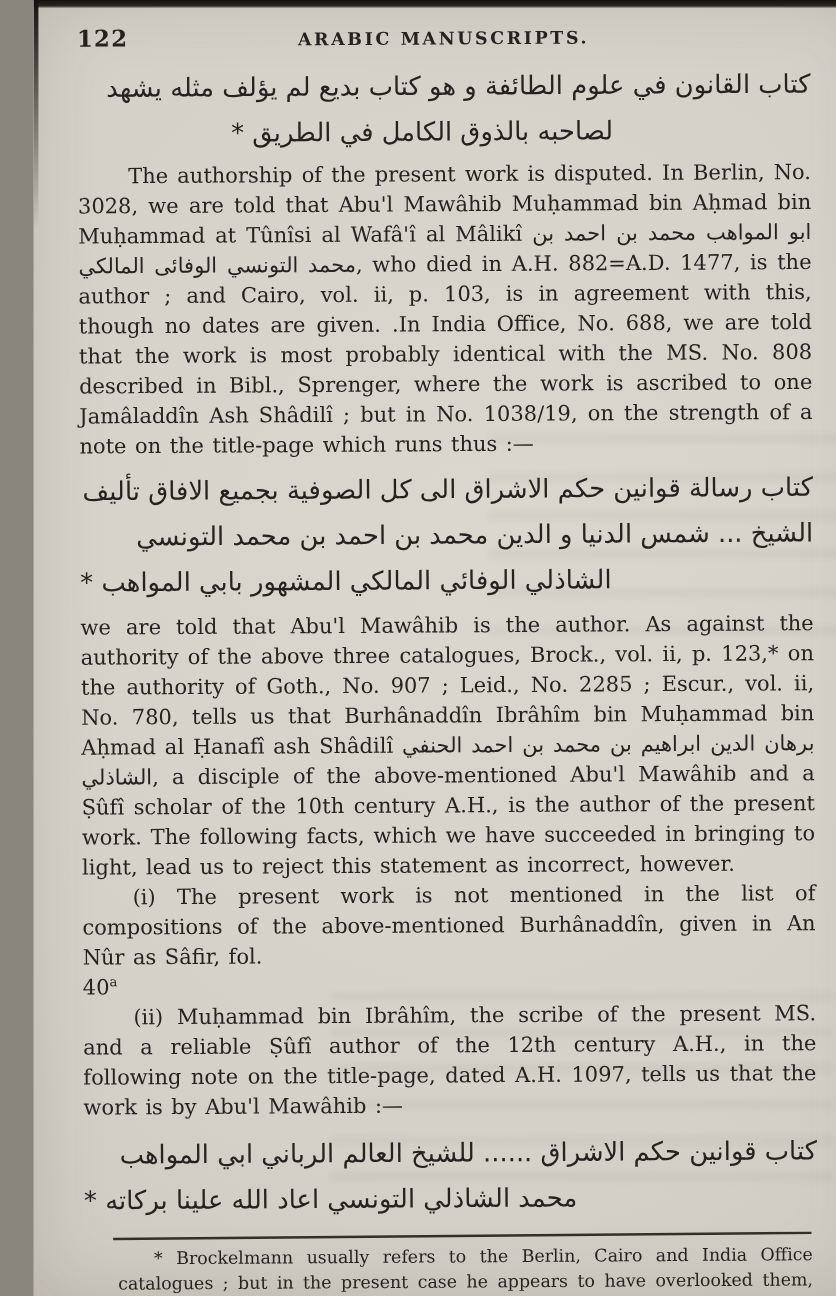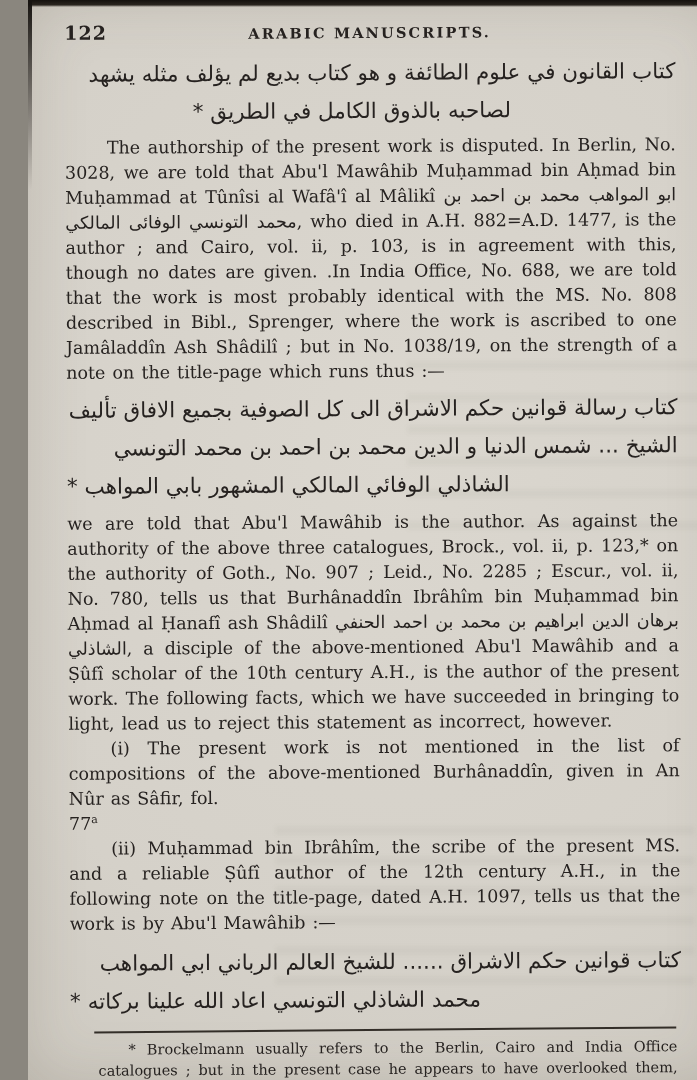--- a/index.html
+++ b/index.html
@@ -104,21 +104,21 @@
     <p class="body-p p1 indent">The authorship of the present work is disputed.  In Berlin, No. 3028, we are told that Abu'l Mawâhib Muḥammad bin Aḥmad bin Muḥammad at Tûnîsi al Wafâ'î al Mâlikî ابو المواهب محمد بن احمد بن محمد التونسي الوفائى المالكي, who died in A.H. 882=A.D. 1477, is the author ; and Cairo, vol. ii, p. 103, is in agreement with this, though no dates are given. .In India Office, No. 688, we are told that the work is most probably identical with the MS. No. 808 described in Bibl., Sprenger, where the work is ascribed to one Jamâladdîn Ash Shâdilî ; but in No. 1038/19, on the strength of a note on the title-page which runs thus :—</p>
 
     <div class="ar ar-mid">
       <div class="line">كتاب رسالة قوانين حكم الاشراق الى كل الصوفية بجميع الافاق تأليف</div>
       <div class="line">الشيخ ... شمس الدنيا و الدين محمد بن احمد بن محمد التونسي</div>
       <div class="line flush-left">الشاذلي الوفائي المالكي المشهور بابي المواهب *</div>
     </div>
 
     <p class="body-p">we are told that Abu'l Mawâhib is the author.  As against the authority of the above three catalogues, Brock., vol. ii, p. 123,* on the authority of Goth., No. 907 ; Leid., No. 2285 ; Escur., vol. ii, No. 780, tells us that Burhânaddîn Ibrâhîm bin Muḥammad bin Aḥmad al Ḥanafî ash Shâdilî برهان الدين ابراهيم بن محمد بن احمد الحنفي الشاذلي, a disciple of the above-mentioned Abu'l Mawâhib and a Ṣûfî scholar of the 10th century A.H., is the author of the present work.  The following facts, which we have succeeded in bringing to light, lead us to reject this statement as incorrect, however.</p>
 
-    <p class="body-p indent"><span>(i) The present work is not mentioned in the list of compositions of the above-mentioned Burhânaddîn, given in An Nûr as Sâfir, fol.</span><br><span>77</span><sup>a</sup></p>
+    <p class="body-p indent"><span>(i) The present work is not mentioned in the list of compositions of the above-mentioned Burhânaddîn, given in An Nûr as Sâfir, fol.</span><br><span>40</span><sup>a</sup></p>
 
     <p class="body-p indent">(ii) Muḥammad bin Ibrâhîm, the scribe of the present MS. and a reliable Ṣûfî author of the 12th century A.H., in the following note on the title-page, dated A.H. 1097, tells us that the work is by Abu'l Mawâhib :—</p>
 
     <div class="ar ar-bottom">
       <div class="line">كتاب قوانين حكم الاشراق ...... للشيخ العالم الرباني ابي المواهب</div>
       <div class="line flush-left">محمد الشاذلي التونسي اعاد الله علينا بركاته *</div>
     </div>
 
     <div class="rule"></div>
 

